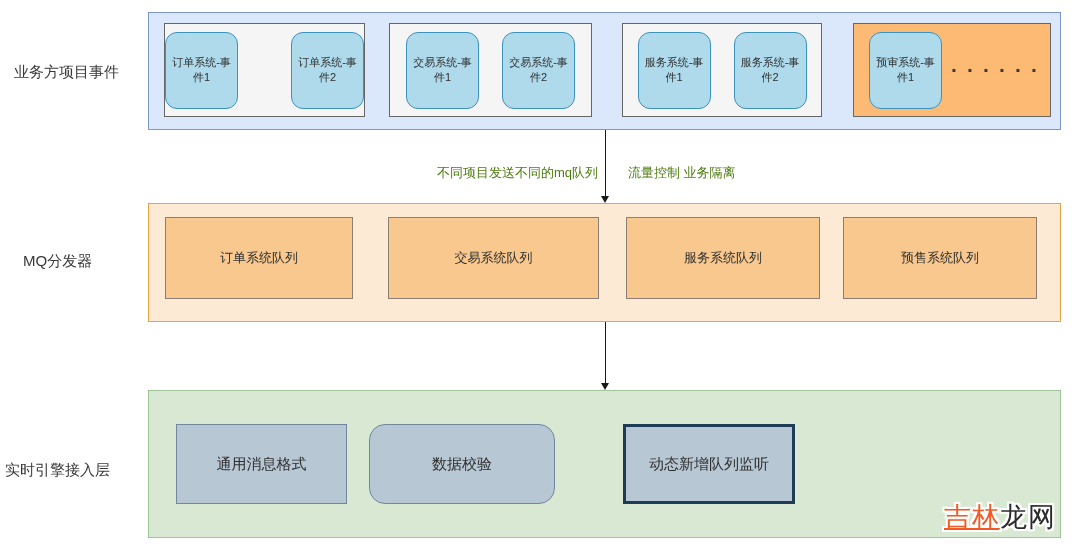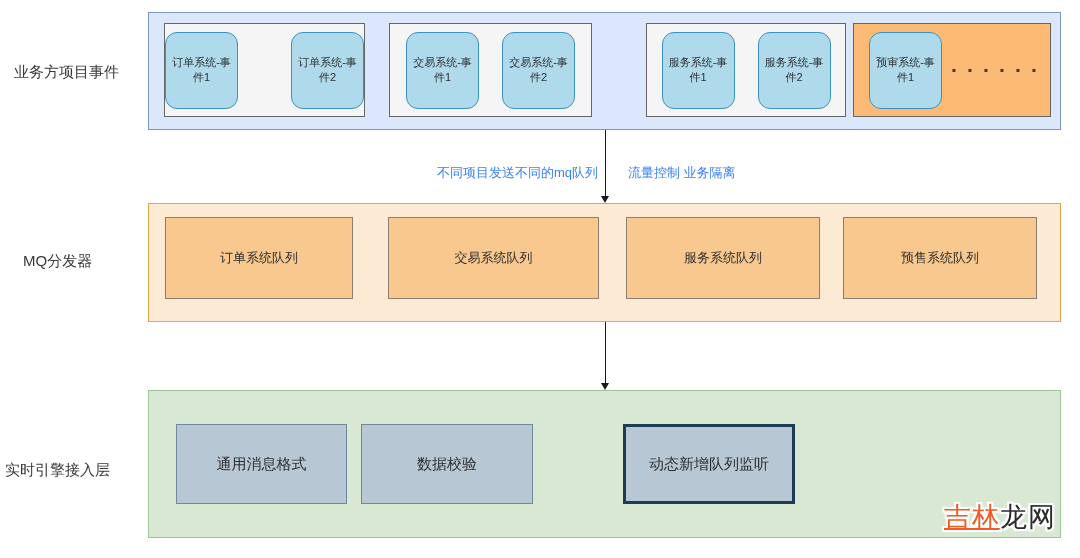--- a/index.html
+++ b/index.html
@@ -15,21 +15,21 @@
   .lane-label { position:absolute; font-size:15px; color:#383838; white-space:nowrap; }
   #label-events { left:14px; top:63px; }
   #label-mq     { left:23px; top:252px; }
   #label-engine { left:5px;  top:461px; }
 
   .group { position:absolute; top:10px; height:94px; background:#f5f5f5; border:1px solid #666;
            display:flex; align-items:center; justify-content:center; gap:23px; }
   .group.cream { background:#fdba74; justify-content:flex-start; padding-left:15px; gap:0; }
   #group-0 { left:15px;  width:201px;justify-content:space-between; }
   #group-1 { left:240px; width:203px; }
-  #group-2 { left:473px; width:200px;margin-left:24px; }
+  #group-2 { left:473px; width:200px; }
   #group-3 { left:704px; width:198px; }
 
   .ebox { width:73px; height:77px; border-radius:12px; background:#aedaeb; border:1px solid #3d92bd;
           display:flex; align-items:center; justify-content:center; text-align:center;
           font-size:11px; line-height:1.35; color:#2f2f2f; padding:0 3px; }
   .dots { flex:1; text-align:center; font-size:21px; font-weight:bold; color:#3a3a3a;
           letter-spacing:9px; padding-left:6px; }
 
   .qbox { position:absolute; top:13px; height:82px; background:#f9c88e; border:1px solid #8a7f72;
           display:flex; align-items:center; justify-content:center;
@@ -37,33 +37,33 @@
   #queue-0 { left:16px;  width:188px; }
   #queue-1 { left:239px; width:211px; }
   #queue-2 { left:477px; width:194px; }
   #queue-3 { left:694px; width:194px; }
 
   .mbox { position:absolute; top:33px; height:80px; background:#b8c7d4; border:1px solid #7187a0;
           display:flex; align-items:center; justify-content:center;
           font-size:15px; color:#2f2f2f; }
   .mbox.highlight { border:3px solid #1f3c57; }
   #module-0 { left:27px;  width:171px; }
-  #module-1 { left:212px; width:172px; }
+  #module-1 { left:220px; width:186px;border-radius:16px; }
   #module-2 { left:434px; width:172px;margin-left:40px; }
 
   .arrow-line { position:absolute; width:1px; background:#1a1a1a; }
   #arrow1-line { left:605px; top:130px; height:67px; }
   #arrow2-line { left:605px; top:322px; height:62px; }
   .arrow-head { position:absolute; width:0; height:0;
                 border-left:4.5px solid transparent; border-right:4.5px solid transparent;
                 border-top:7px solid #1a1a1a; }
   #arrow1-head { left:601px; top:196px; }
   #arrow2-head { left:601px; top:383px; }
 
-  .note { position:absolute; font-size:13px; color:#3b82f6; white-space:nowrap; }
+  .note { position:absolute; font-size:13px; color:#4d7c0f; white-space:nowrap; }
   #note-left  { left:437px; top:164px; }
   #note-right { left:628px; top:164px; }
 
   .watermark { position:absolute; left:944px; top:499px; font-size:27px; letter-spacing:1px;
                white-space:nowrap;
                text-shadow:-2px -2px 0 #fff, 2px -2px 0 #fff, -2px 2px 0 #fff, 2px 2px 0 #fff,
                            -2px 0 0 #fff, 2px 0 0 #fff, 0 -2px 0 #fff, 0 2px 0 #fff; }
   .wm-a { color:#f15a24;text-decoration:underline; }
   .wm-b { color:#2b2b2b; }
 </style>

